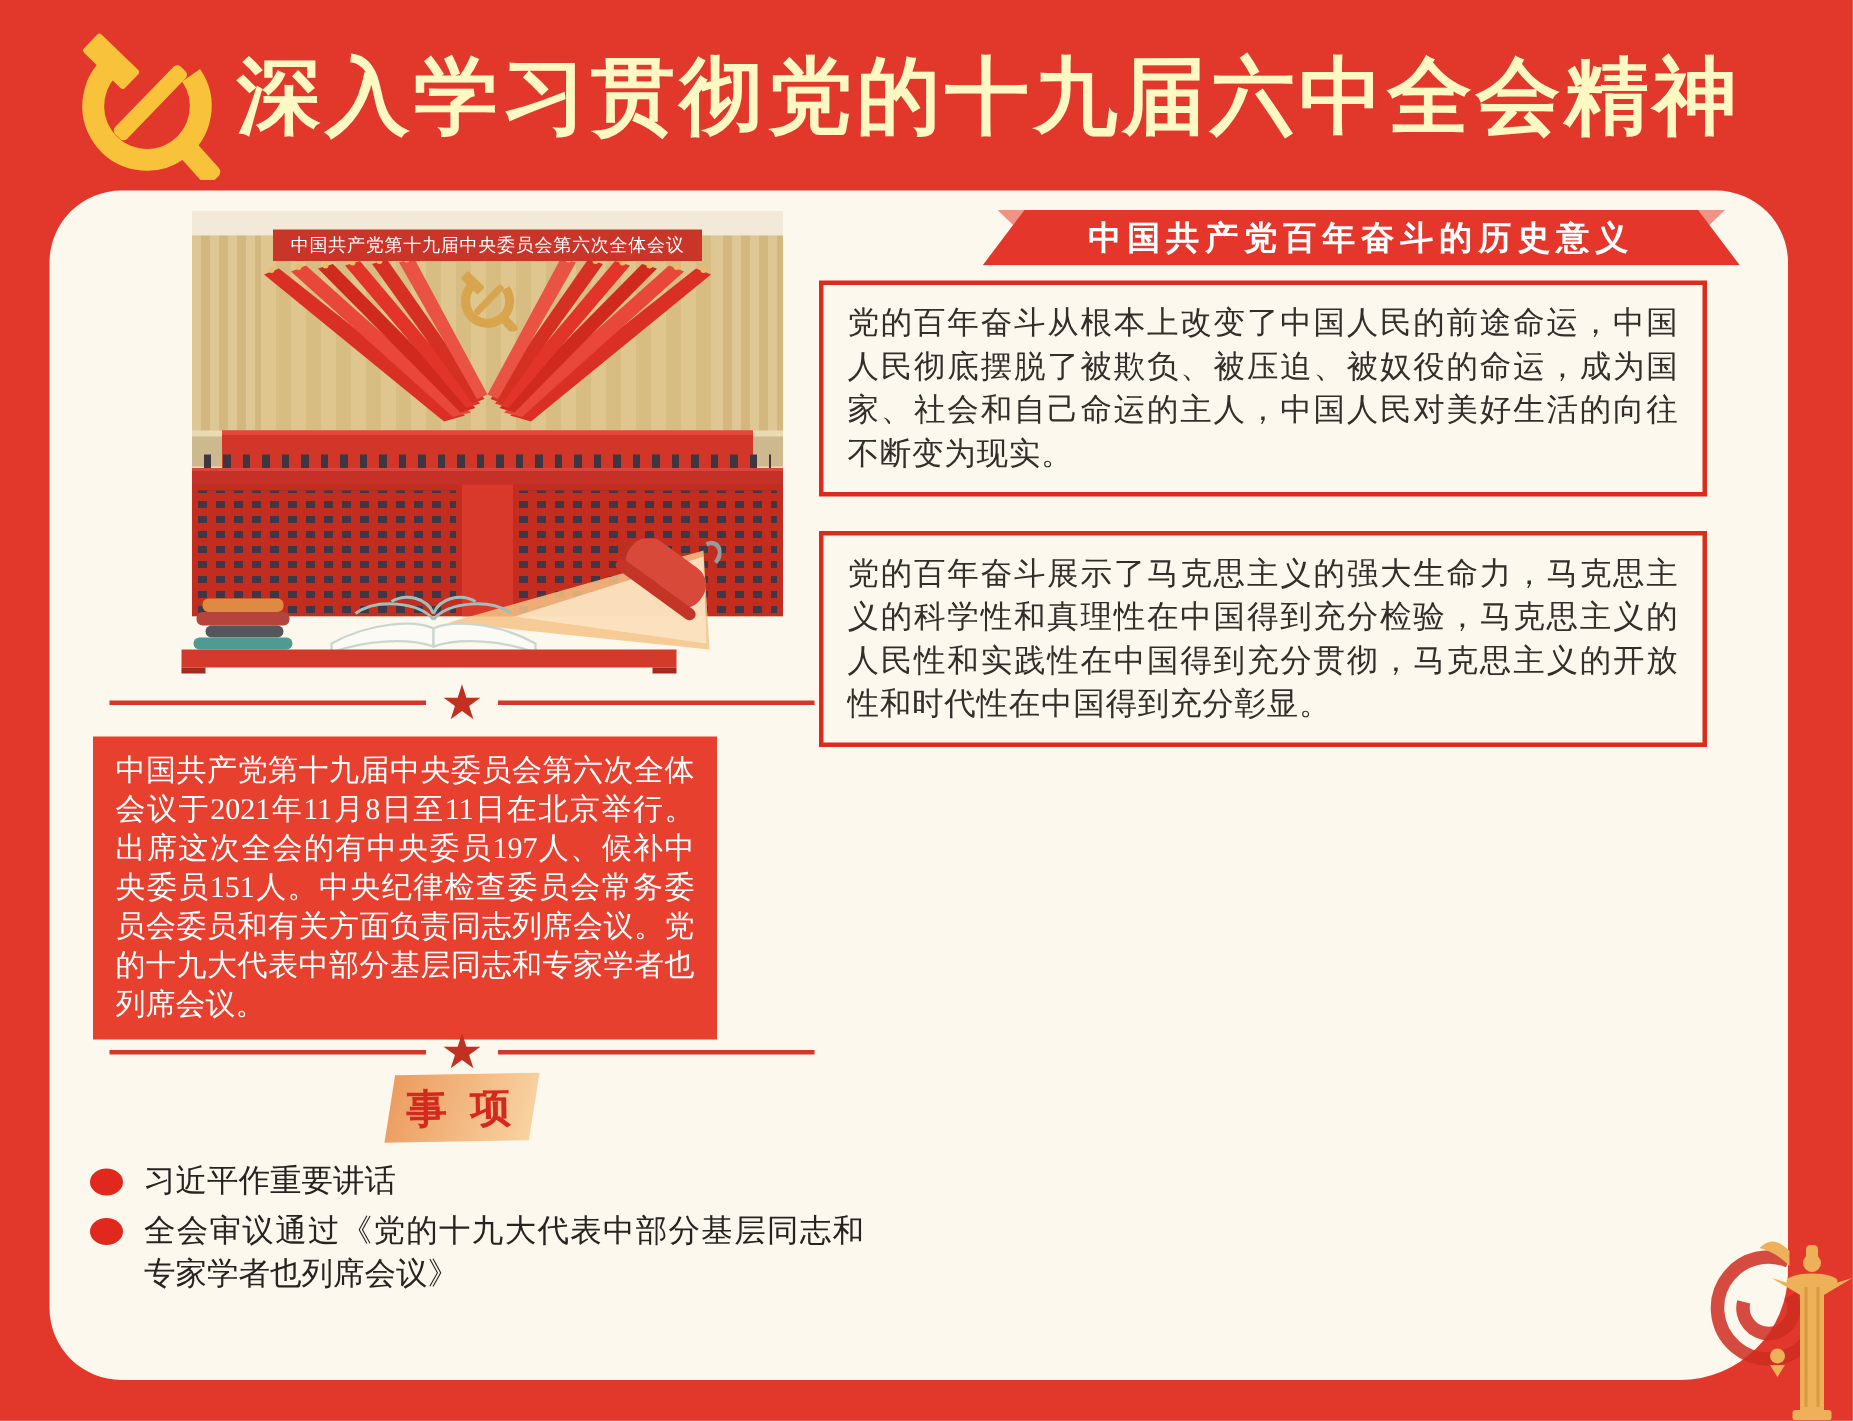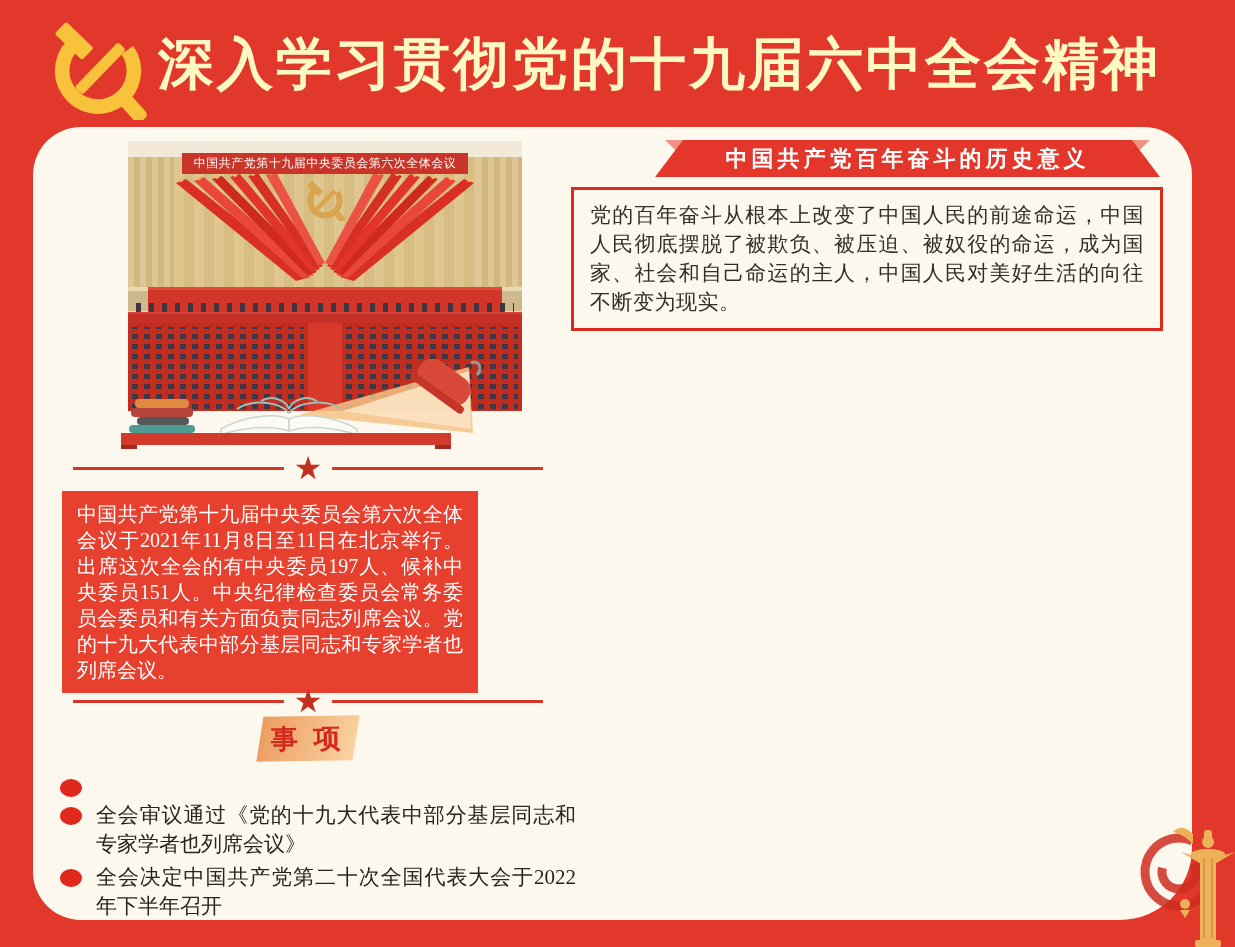--- a/index.html
+++ b/index.html
@@ -68,21 +68,21 @@
   
   .ribbon{position:absolute;left:622px;top:13px;width:505px;height:37px;}
   .fold{position:absolute;top:0;width:40px;height:24px;background:#ef9386;}
   .fold.l{left:10px;clip-path:polygon(0 0,100% 0,62% 100%);}
   .fold.r{right:10px;clip-path:polygon(0 0,100% 0,38% 100%);}
   .ribbon-main{position:absolute;left:0;top:0;right:0;bottom:0;background:#e4362a;
                clip-path:polygon(28px 0,calc(100% - 28px) 0,100% 100%,0 100%);
                display:flex;align-items:center;justify-content:center;
                color:#fff;font-size:22px;font-weight:700;letter-spacing:4px;white-space:nowrap;}
 
-  .boxes{position:absolute;left:538px;top:60px;width:592px;display:flex;flex-direction:column;gap:23px;}
+  .boxes{position:absolute;left:513px;top:60px;width:592px;display:flex;flex-direction:column;gap:23px;}
   .pbox{border:3px solid #db2a1e;background:#fdf8ee;box-sizing:border-box;padding:11px 16px;
         font-size:21px;line-height:29px;color:#332e2a;text-align:justify;letter-spacing:0.5px;
         font-family:"Liberation Serif","DejaVu Serif",serif;}
 
   
   .corner-decor{position:absolute;right:0;bottom:0;}
 </style>
 </head>
 <body>
 
@@ -197,39 +197,37 @@
       <span class="line"></span>
     </div>
 
     <div class="items-banner">
       <span>事 项</span>
     </div>
 
     <ul class="items-list">
       <li>
         <span class="bullet"></span>
+        <span>习近平作重要讲话</span>
       </li>
       <li>
         <span class="bullet"></span>
         <span>全会审议通过《党的十九大代表中部分基层同志和专家学者也列席会议》</span>
       </li>
-      <li>
-        <span class="bullet"></span>
-        <span>全会决定中国共产党第二十次全国代表大会于2022年下半年召开</span>
-      </li>
     </ul>
 
     <div class="ribbon">
       <div class="fold l"></div>
       <div class="fold r"></div>
       <div class="ribbon-main">中国共产党百年奋斗的历史意义</div>
     </div>
 
     <div class="boxes">
       <div class="pbox">党的百年奋斗从根本上改变了中国人民的前途命运，中国人民彻底摆脱了被欺负、被压迫、被奴役的命运，成为国家、社会和自己命运的主人，中国人民对美好生活的向往不断变为现实。</div>
+      <div class="pbox">党的百年奋斗展示了马克思主义的强大生命力，马克思主义的科学性和真理性在中国得到充分检验，马克思主义的人民性和实践性在中国得到充分贯彻，马克思主义的开放性和时代性在中国得到充分彰显。</div>
     </div>
 
   </div>
 
   <svg class="corner-decor" width="130" height="147" viewBox="0 0 130 147">
     <g fill="none" stroke="#cf2d21" stroke-width="9" opacity="0.85">
       <circle cx="74" cy="72" r="34" stroke-dasharray="150 64" transform="rotate(40 74 72)"></circle>
       <circle cx="74" cy="72" r="17" stroke-dasharray="66 42" transform="rotate(-30 74 72)"></circle>
     </g>
     <g fill="#eeb058">

